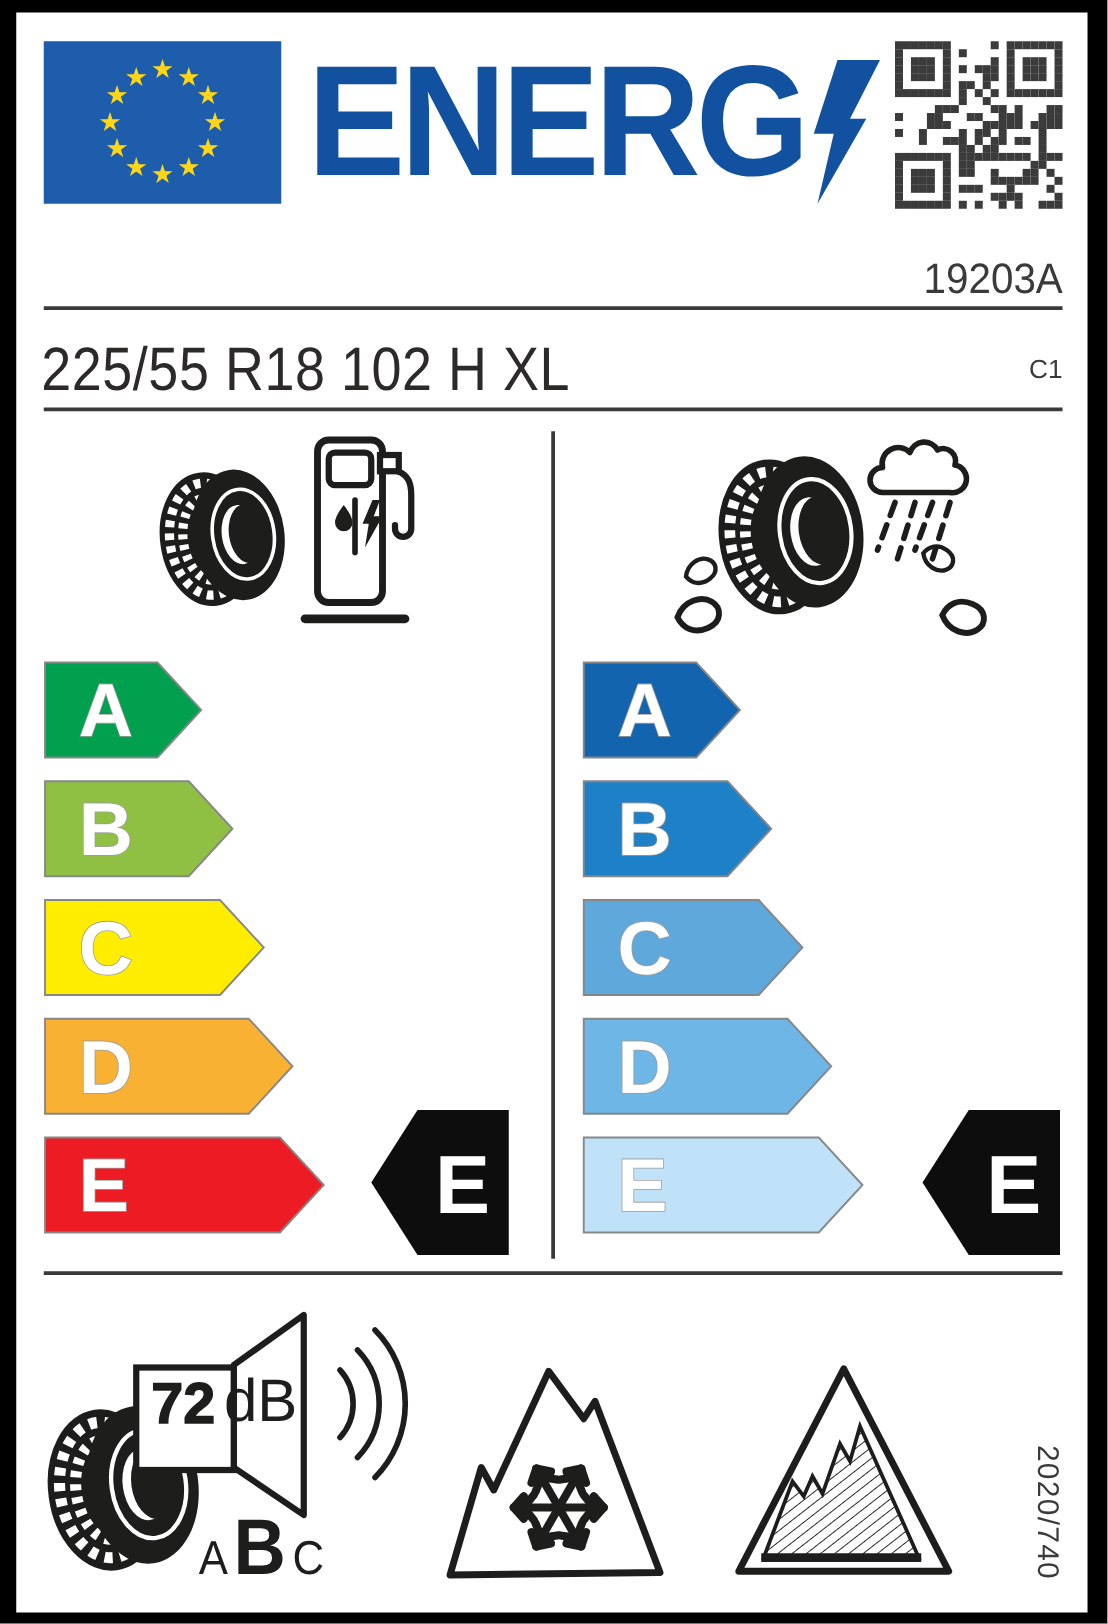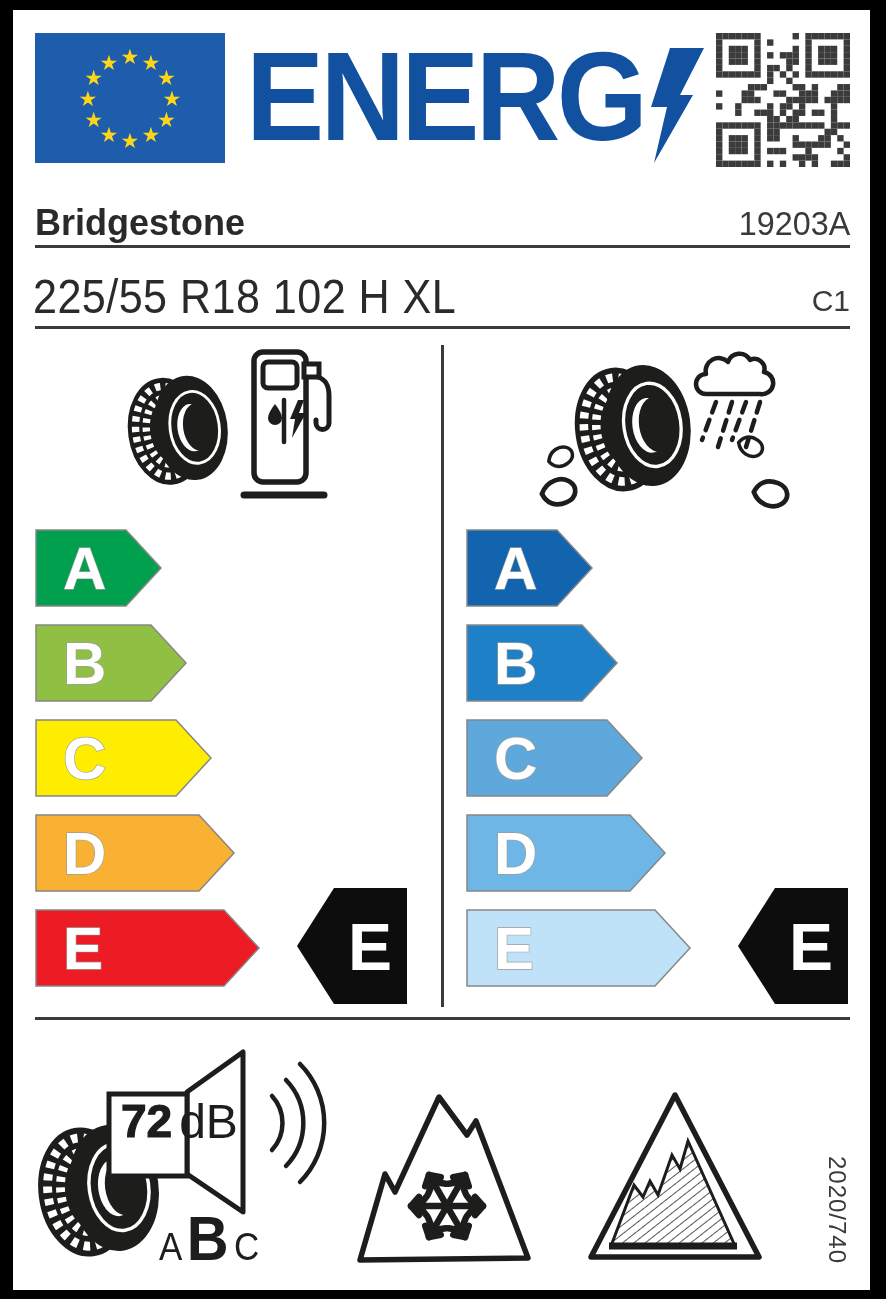--- a/index.html
+++ b/index.html
@@ -14,31 +14,31 @@
          letter-spacing:-4px;transform:scaleX(0.93);transform-origin:left top;white-space:nowrap;}
   .bolt{left:646px;top:48px;}
   .qr{left:716px;top:33px;}
   
   .brand{left:35px;top:202px;font-size:36px;font-weight:bold;color:#2b2a29;}
   .label-id{right:36px;top:204px;font-size:34px;color:#3a3a39;transform:scaleX(0.95);transform-origin:right top;}
   .rule{background:#3a3a39;height:3px;width:815px;left:35px;}
   .rule1{top:245px;} .rule2{top:326px;} .rule3{top:1017px;}
   .tire-size{left:33px;top:268px;font-size:49px;color:#2b2a29;transform:scaleX(0.88);
              transform-origin:left top;white-space:nowrap;letter-spacing:0.5px;}
-  .tire-class{right:36px;top:284px;font-size:30px;color:#3a3a39;}
+  .tire-class{right:36px;top:284px;font-size:21px;color:#3a3a39;}
   .vdivider{left:441px;top:345px;width:3px;height:662px;background:#3a3a39;}
   
   .arrow{position:absolute;width:227px;height:78px;overflow:visible;}
   .fuel-col .arrow{left:35px;} .wet-col .arrow{left:466px;}
   .r0{top:529px}.r1{top:624px}.r2{top:719px}.r3{top:814px}.r4{top:909px}
   .indicator{position:absolute;width:112px;height:118px;overflow:visible;}
   .fuel-ind{left:296px;top:887px;} .wet-ind{left:737px;top:887px;}
   svg text.grade{font-family:"Liberation Sans",sans-serif;font-weight:bold;}
   
-  .db-text{left:121px;top:1094px;display:flex;align-items:flex-start;gap:7px;color:#1d1d1b;white-space:nowrap;z-index:6;}
+  .db-text{left:121px;top:1094px;display:flex;align-items:center;gap:7px;color:#1d1d1b;white-space:nowrap;z-index:6;}
   .db-text .val{font-size:46px;font-weight:bold;-webkit-text-stroke:1.2px #1d1d1b;}
   .db-text .unit{font-size:48px;}
   .abc{left:158px;top:1202px;display:flex;align-items:baseline;gap:2px;color:#1d1d1b;z-index:6;}
   .abc .a,.abc .c{font-size:38px;transform:scaleX(0.92);}
   .abc .b{font-size:63px;font-weight:bold;transform:scaleX(0.92);}
   .regulation{left:778px;top:1197px;width:120px;height:26px;font-size:24px;color:#3a3a39;
               text-align:center;transform:rotate(90deg);letter-spacing:1px;white-space:nowrap;}
   .icon{overflow:visible;}
 </style>
 </head>
@@ -301,21 +301,20 @@
       <rect x="38.29" y="127.62" width="6.38" height="6.38" fill="#3b3b3b"></rect>
       <rect x="51.05" y="127.62" width="6.38" height="6.38" fill="#3b3b3b"></rect>
       <rect x="63.81" y="127.62" width="6.38" height="6.38" fill="#3b3b3b"></rect>
       <rect x="82.95" y="127.62" width="6.38" height="6.38" fill="#3b3b3b"></rect>
       <rect x="95.71" y="127.62" width="6.38" height="6.38" fill="#3b3b3b"></rect>
       <rect x="114.86" y="127.62" width="6.38" height="6.38" fill="#3b3b3b"></rect>
       <rect x="121.24" y="127.62" width="6.38" height="6.38" fill="#3b3b3b"></rect>
       <rect x="127.62" y="127.62" width="6.38" height="6.38" fill="#3b3b3b"></rect>
     </svg>
 
-  <div class="abs brand">Bridgestone</div>
   <div class="abs label-id">19203A</div>
   <div class="abs rule rule1"></div>
   <div class="abs tire-size">225/55 R18 102 H XL</div>
   <div class="abs tire-class">C1</div>
   <div class="abs rule rule2"></div>
   <div class="abs vdivider"></div>
 
   <svg class="abs icon" style="left:118px;top:346px" width="212" height="162" viewBox="0 0 212 162">
     <use href="#tire" transform="translate(12,24) rotate(-8 65 70) scale(0.82)"></use>
     <g transform="translate(132,2)" stroke="#1d1d1b" fill="none" stroke-linecap="round">

